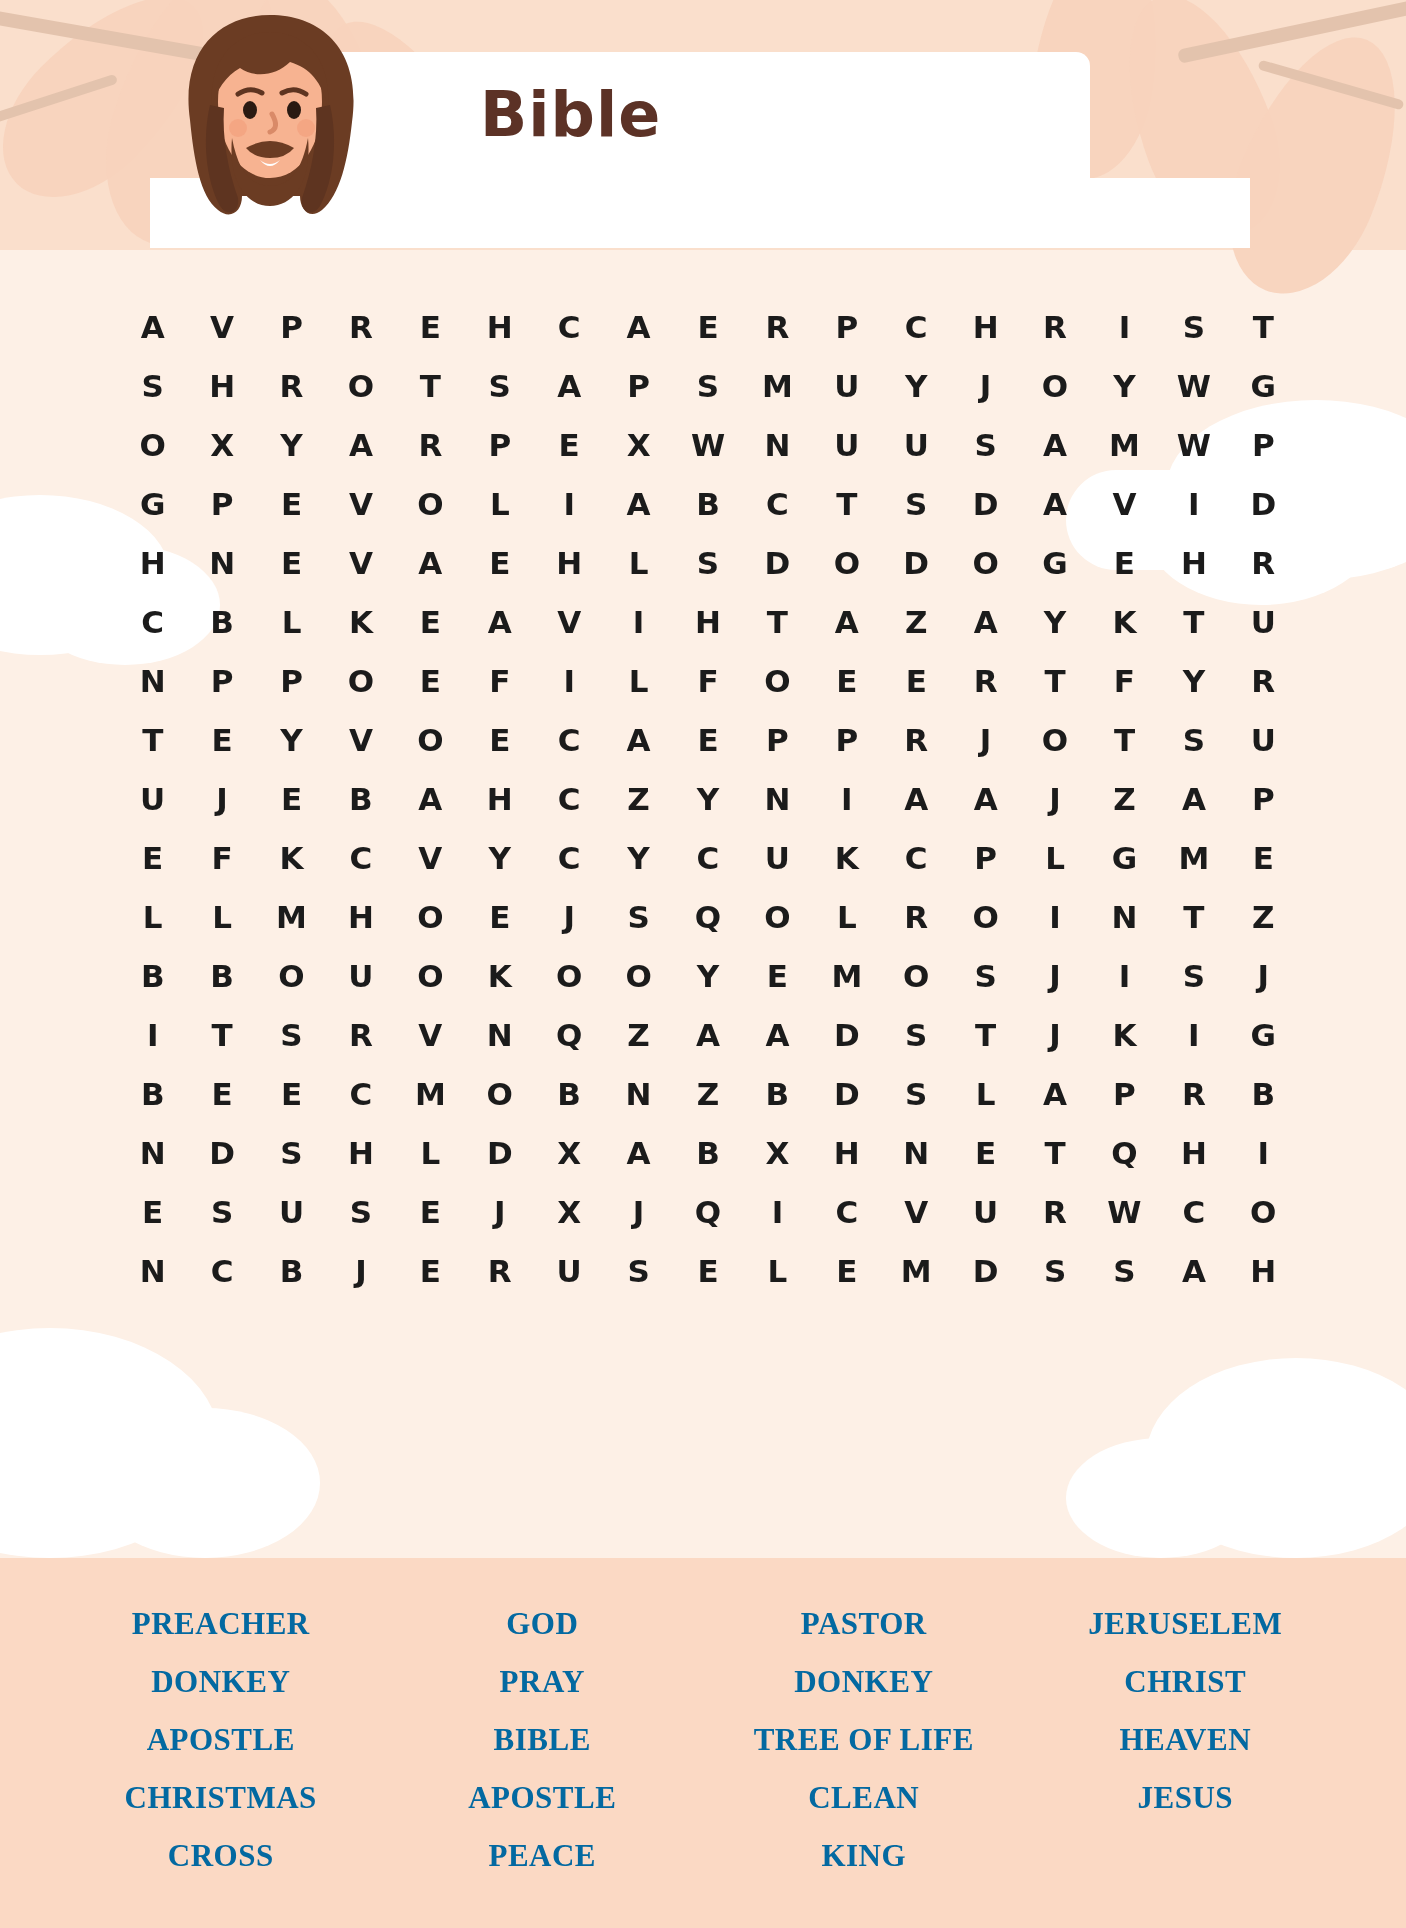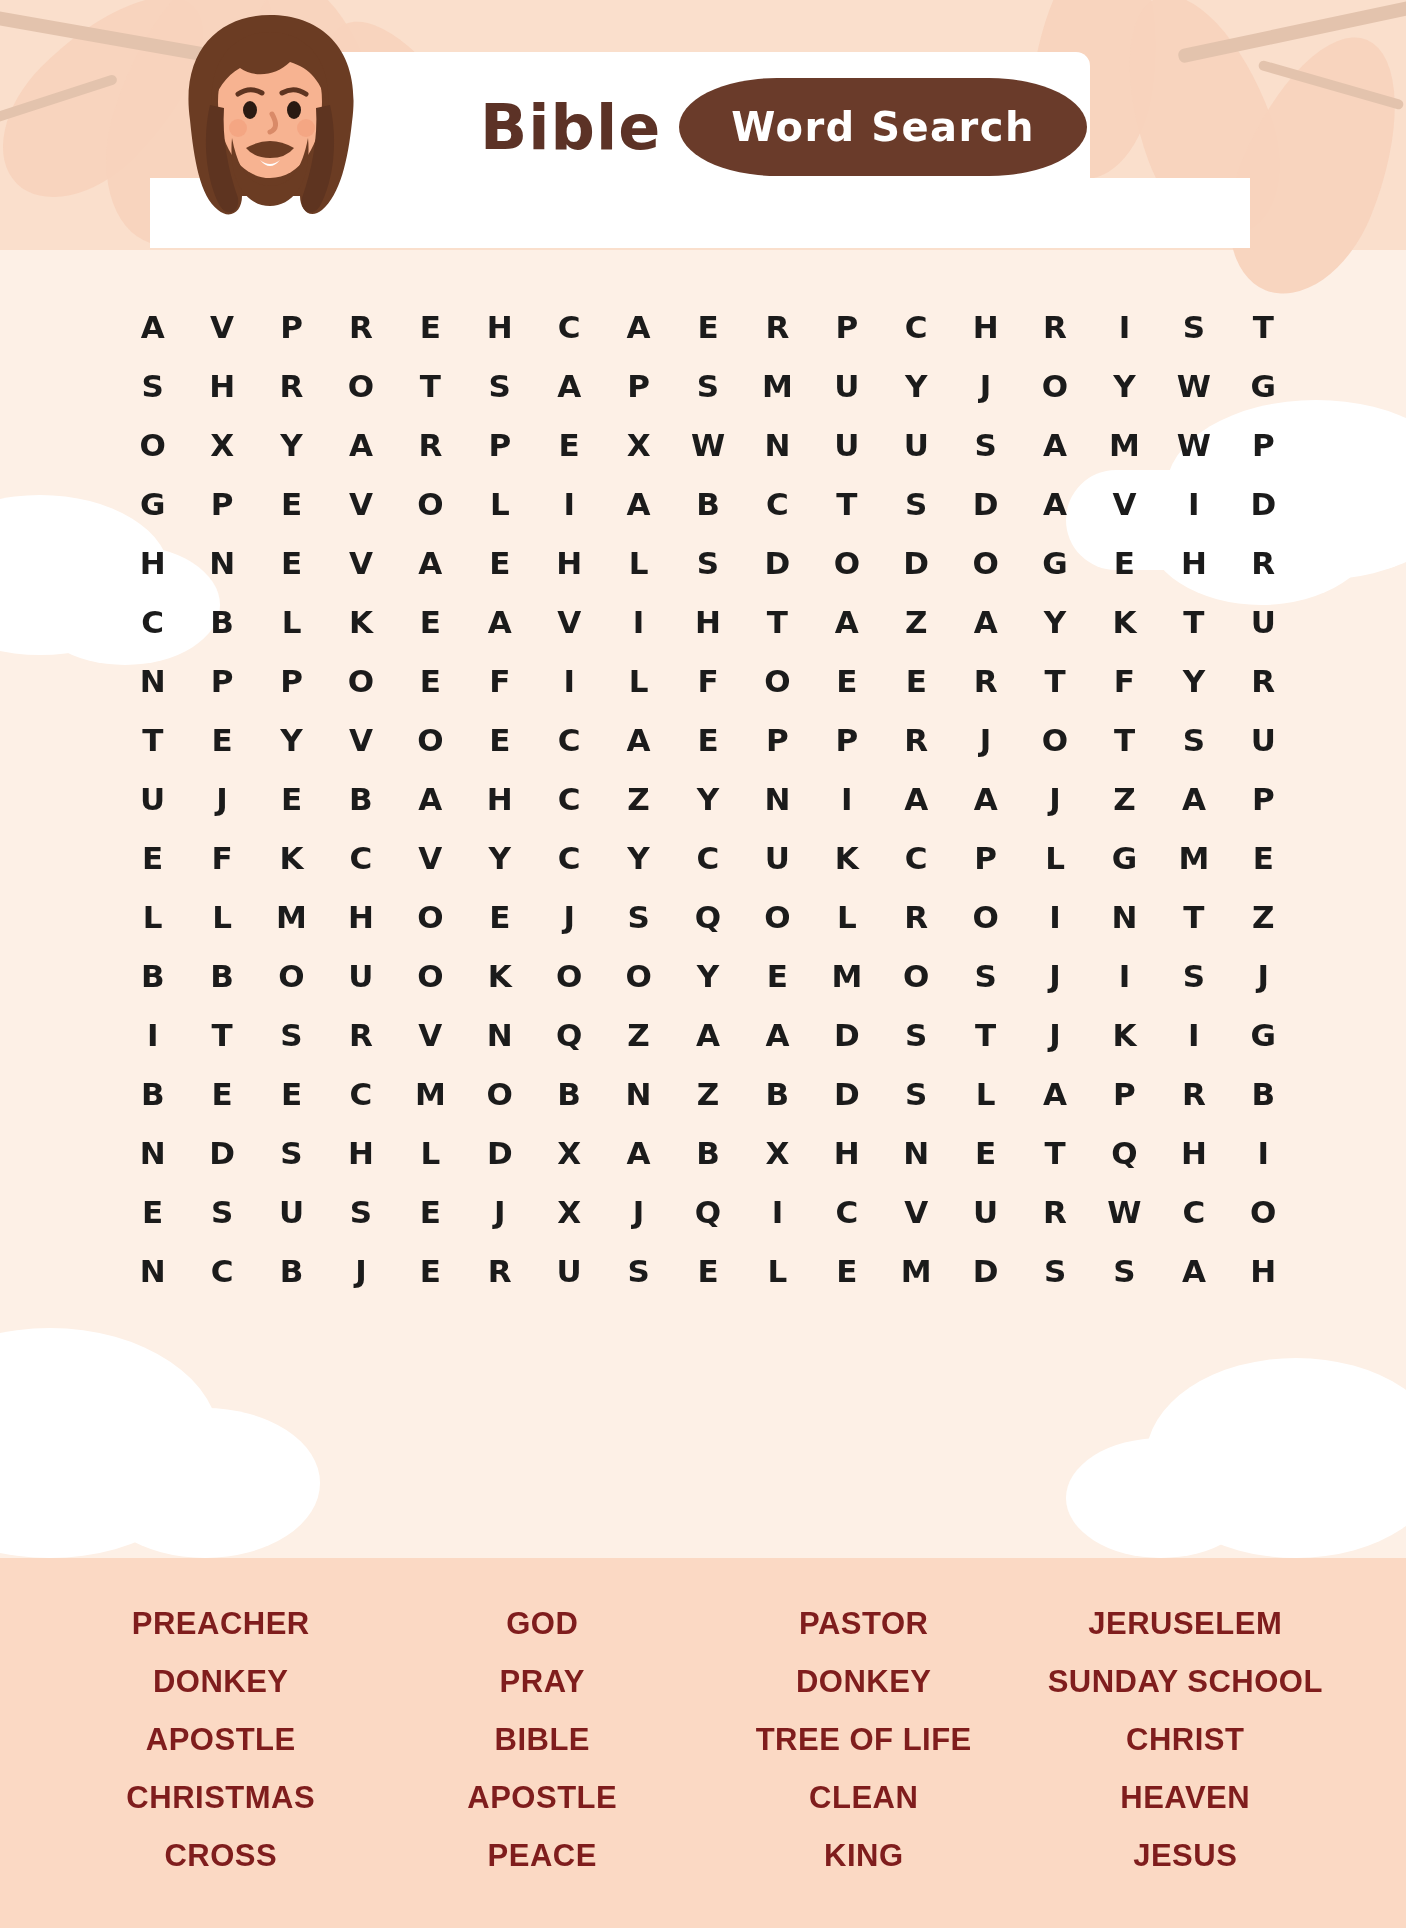--- a/index.html
+++ b/index.html
@@ -130,23 +130,23 @@
     left: 0; bottom: 0; width: 100%; height: 370px;
     padding: 48px 60px 0 60px;
     display: grid;
     grid-template-columns: repeat(4, 1fr);
     column-gap: 0px;
   }
   .wl-col { display: flex; flex-direction: column; align-items: center; gap: 22px; }
   .wl-word {
     font-size: 31px;
     font-weight: 700;
-    color: #7f1d1d;
+    color: #0369a1;
     letter-spacing: .5px;
-    font-family: Liberation Sans, sans-serif;
+    font-family: Liberation Serif, serif;
     white-space: nowrap;
   }
 </style>
 </head>
 <body>
 
 <div class="bg">
   <div class="bg-top-band"></div>
   <div class="bg-mid"></div>
 
@@ -207,21 +207,20 @@
 
       <path d="M82 128 C78 170 96 196 120 196 C144 196 162 170 158 128 C152 160 140 176 120 176 C100 176 88 160 82 128 Z" fill="#6b3c23"></path>
 
       <circle cx="88" cy="118" r="9" fill="#f29b78" opacity=".55"></circle>
       <circle cx="156" cy="118" r="9" fill="#f29b78" opacity=".55"></circle>
     </svg>
   </div>
 
   <div class="title-wrap">
     <div class="title-main">Bible</div>
-    <div class="title-pill">Word Search</div>
   </div>
 </div>
 
 <div class="grid" id="letter-grid">
     <div class="cell">A</div>
     <div class="cell">V</div>
     <div class="cell">P</div>
     <div class="cell">R</div>
     <div class="cell">E</div>
     <div class="cell">H</div>
@@ -527,18 +526,17 @@
     </div>
     <div class="wl-col">
       <div class="wl-word">PASTOR</div>
       <div class="wl-word">DONKEY</div>
       <div class="wl-word">TREE OF LIFE</div>
       <div class="wl-word">CLEAN</div>
       <div class="wl-word">KING</div>
     </div>
     <div class="wl-col">
       <div class="wl-word">JERUSELEM</div>
-      <div class="wl-word">SUNDAY SCHOOL</div>
       <div class="wl-word">CHRIST</div>
       <div class="wl-word">HEAVEN</div>
       <div class="wl-word">JESUS</div>
     </div>
   </div>
 
 </body></html>

